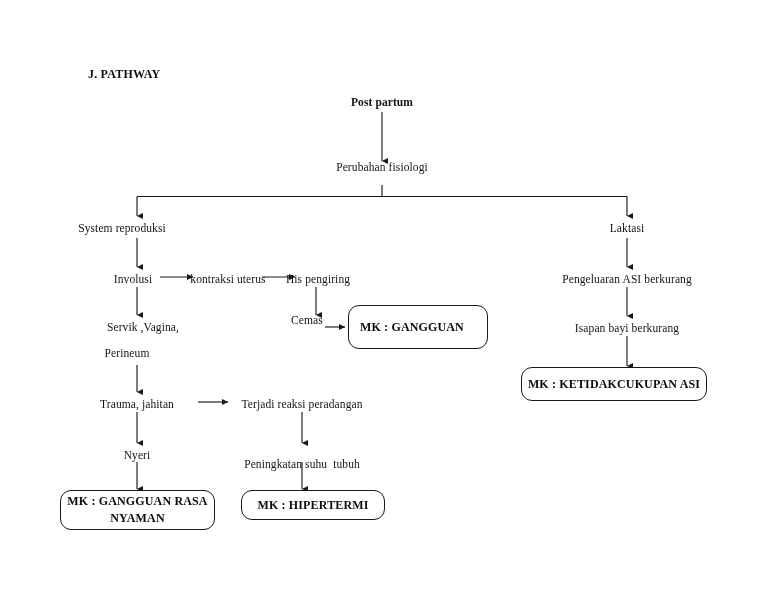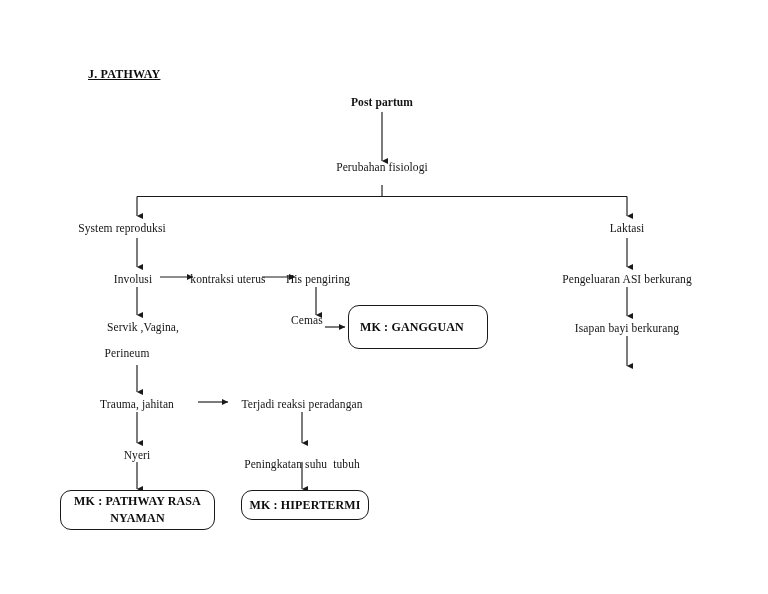--- a/index.html
+++ b/index.html
@@ -114,21 +114,21 @@
       <line x1="198" y1="402" x2="228" y2="402" marker-end="url(#arrowRight)"></line>
       <line x1="302" y1="412" x2="302" y2="443" marker-end="url(#arrowDown)"></line>
       <line x1="302" y1="462" x2="302" y2="489" marker-end="url(#arrowDown)"></line>
 
       <line x1="627" y1="238" x2="627" y2="267" marker-end="url(#arrowDown)"></line>
       <line x1="627" y1="287" x2="627" y2="316" marker-end="url(#arrowDown)"></line>
       <line x1="627" y1="336" x2="627" y2="366" marker-end="url(#arrowDown)"></line>
     </g>
   </svg>
 
-  <div class="title" style="left:88px; top:67px;text-decoration:underline;">J. PATHWAY</div>
+  <div class="title" style="left:88px; top:67px;">J. PATHWAY</div>
 
   <div class="node center bold-node" style="left:382px; top:94px;">Post partum</div>
 
   <div class="node center" style="left:382px; top:159px;">Perubahan fisiologi</div>
 
   <div class="node center" style="left:122px; top:220px;text-align:center;">System reproduksi</div>
 
   <div class="node center" style="left:627px; top:220px;">Laktasi</div>
 
   <div class="node center" style="left:133px; top:271px;">Involusi</div>
@@ -154,25 +154,28 @@
   <div class="node center" style="left:137px; top:447px;">Nyeri</div>
 
   <div class="node center" style="left:302px; top:456px;text-align:right;">Peningkatan suhu  tubuh</div>
 
   <div class="mk-box left-text" style="left:348px; top:305px; width:140px; height:44px;">
     <span>
       <span>MK : GANGGUAN</span>
     </span>
   </div>
 
+  <div class="mk-box center-text" style="left:521px; top:367px; width:186px; height:34px;">
+    <span>MK : KETIDAKCUKUPAN ASI</span>
+  </div>
 
   <div class="mk-box center-text" style="left:60px; top:490px; width:155px; height:40px;">
     <span>
-      <span>MK : PATHWAY RASA</span>
+      <span>MK : GANGGUAN RASA</span>
       <span>NYAMAN</span>
     </span>
   </div>
 
-  <div class="mk-box center-text" style="left:241px; top:490px; width:128px; height:30px;">
+  <div class="mk-box center-text" style="left:241px; top:490px; width:144px; height:30px;">
     <span>MK : HIPERTERMI</span>
   </div>
 
 </div>
 
 </body></html>

